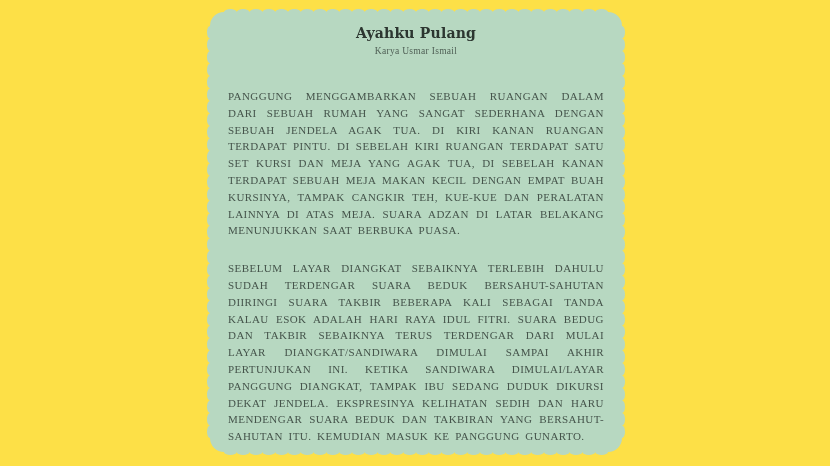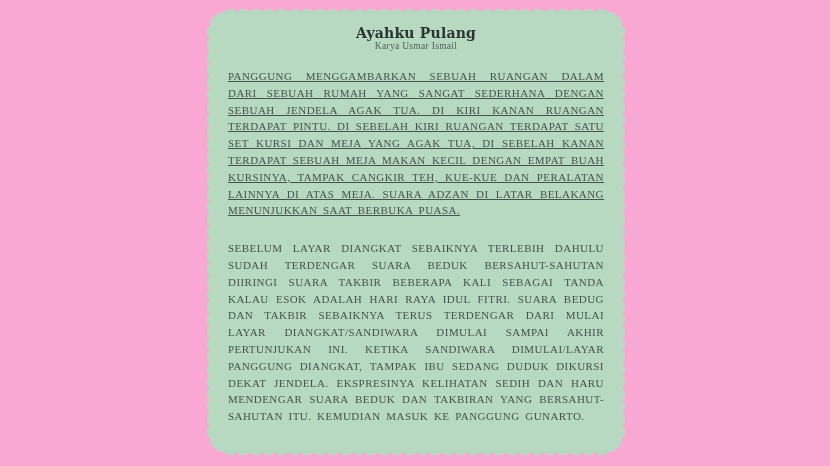--- a/index.html
+++ b/index.html
@@ -5,21 +5,21 @@
   html, body {
     margin: 0;
     padding: 0;
     background: #ffffff;
     font-family: "Liberation Serif", serif;
   }
   .stage {
     position: relative;
     width: 830px;
     height: 466px;
-    background: #f9a8d4;
+    background: #fde047;
     overflow: hidden;
   }
   .card {
     position: absolute;
     left: 210px;
     top: 12px;
     width: 412px;
     height: 440px;
   }
   .card-bg {
@@ -42,38 +42,39 @@
   .title {
     margin: 0;
     text-align: center;
     font-family: "DejaVu Serif", serif;
     font-weight: bold;
     font-size: 14px;
     letter-spacing: 0.2px;
     color: #2c3630;
   }
   .subtitle {
+    margin-top: 5px;
     text-align: center;
     font-family: "Liberation Serif", serif;
     font-size: 9.5px;
     letter-spacing: 0.3px;
     color: #50605 6;
     color: #506056;
   }
   .para {
     margin: 0;
     text-align: justify;
     font-family: "Liberation Serif", serif;
     font-size: 11px;
     line-height: 16.8px;
     letter-spacing: 0.45px;
     word-spacing: 2.5px;
     color: #45544b;
   }
-  .para-1 { margin-top: 17px; text-decoration: underline; }
+  .para-1 { margin-top: 32px; }
   .para-2 { margin-top: 21px; }
 </style>
 </head>
 <body>
 
 <div class="stage">
   <div class="card">
     <svg class="card-bg" viewBox="-5 -5 422 450" xmlns="http://www.w3.org/2000/svg" aria-hidden="true">
       <path id="scallop-path" d="M 14 0 a 6.4 3 0 0 1 12.8 0 a 6.4 3 0 0 1 12.8 0 a 6.4 3 0 0 1 12.8 0 a 6.4 3 0 0 1 12.8 0 a 6.4 3 0 0 1 12.8 0 a 6.4 3 0 0 1 12.8 0 a 6.4 3 0 0 1 12.8 0 a 6.4 3 0 0 1 12.8 0 a 6.4 3 0 0 1 12.8 0 a 6.4 3 0 0 1 12.8 0 a 6.4 3 0 0 1 12.8 0 a 6.4 3 0 0 1 12.8 0 a 6.4 3 0 0 1 12.8 0 a 6.4 3 0 0 1 12.8 0 a 6.4 3 0 0 1 12.8 0 a 6.4 3 0 0 1 12.8 0 a 6.4 3 0 0 1 12.8 0 a 6.4 3 0 0 1 12.8 0 a 6.4 3 0 0 1 12.8 0 a 6.4 3 0 0 1 12.8 0 a 6.4 3 0 0 1 12.8 0 a 6.4 3 0 0 1 12.8 0 a 6.4 3 0 0 1 12.8 0 a 6.4 3 0 0 1 12.8 0 a 6.4 3 0 0 1 12.8 0 a 6.4 3 0 0 1 12.8 0 a 6.4 3 0 0 1 12.8 0 a 6.4 3 0 0 1 12.8 0 a 6.4 3 0 0 1 12.8 0 a 6.4 3 0 0 1 12.8 0 a 14 14 0 0 1 14 14 a 3 6.242424242424242 0 0 1 0 12.484848484848484 a 3 6.242424242424242 0 0 1 0 12.484848484848484 a 3 6.242424242424242 0 0 1 0 12.484848484848484 a 3 6.242424242424242 0 0 1 0 12.484848484848484 a 3 6.242424242424242 0 0 1 0 12.484848484848484 a 3 6.242424242424242 0 0 1 0 12.484848484848484 a 3 6.242424242424242 0 0 1 0 12.484848484848484 a 3 6.242424242424242 0 0 1 0 12.484848484848484 a 3 6.242424242424242 0 0 1 0 12.484848484848484 a 3 6.242424242424242 0 0 1 0 12.484848484848484 a 3 6.242424242424242 0 0 1 0 12.484848484848484 a 3 6.242424242424242 0 0 1 0 12.484848484848484 a 3 6.242424242424242 0 0 1 0 12.484848484848484 a 3 6.242424242424242 0 0 1 0 12.484848484848484 a 3 6.242424242424242 0 0 1 0 12.484848484848484 a 3 6.242424242424242 0 0 1 0 12.484848484848484 a 3 6.242424242424242 0 0 1 0 12.484848484848484 a 3 6.242424242424242 0 0 1 0 12.484848484848484 a 3 6.242424242424242 0 0 1 0 12.484848484848484 a 3 6.242424242424242 0 0 1 0 12.484848484848484 a 3 6.242424242424242 0 0 1 0 12.484848484848484 a 3 6.242424242424242 0 0 1 0 12.484848484848484 a 3 6.242424242424242 0 0 1 0 12.484848484848484 a 3 6.242424242424242 0 0 1 0 12.484848484848484 a 3 6.242424242424242 0 0 1 0 12.484848484848484 a 3 6.242424242424242 0 0 1 0 12.484848484848484 a 3 6.242424242424242 0 0 1 0 12.484848484848484 a 3 6.242424242424242 0 0 1 0 12.484848484848484 a 3 6.242424242424242 0 0 1 0 12.484848484848484 a 3 6.242424242424242 0 0 1 0 12.484848484848484 a 3 6.242424242424242 0 0 1 0 12.484848484848484 a 3 6.242424242424242 0 0 1 0 12.484848484848484 a 3 6.242424242424242 0 0 1 0 12.484848484848484 a 14 14 0 0 1 -14 14 a 6.4 3 0 0 1 -12.8 0 a 6.4 3 0 0 1 -12.8 0 a 6.4 3 0 0 1 -12.8 0 a 6.4 3 0 0 1 -12.8 0 a 6.4 3 0 0 1 -12.8 0 a 6.4 3 0 0 1 -12.8 0 a 6.4 3 0 0 1 -12.8 0 a 6.4 3 0 0 1 -12.8 0 a 6.4 3 0 0 1 -12.8 0 a 6.4 3 0 0 1 -12.8 0 a 6.4 3 0 0 1 -12.8 0 a 6.4 3 0 0 1 -12.8 0 a 6.4 3 0 0 1 -12.8 0 a 6.4 3 0 0 1 -12.8 0 a 6.4 3 0 0 1 -12.8 0 a 6.4 3 0 0 1 -12.8 0 a 6.4 3 0 0 1 -12.8 0 a 6.4 3 0 0 1 -12.8 0 a 6.4 3 0 0 1 -12.8 0 a 6.4 3 0 0 1 -12.8 0 a 6.4 3 0 0 1 -12.8 0 a 6.4 3 0 0 1 -12.8 0 a 6.4 3 0 0 1 -12.8 0 a 6.4 3 0 0 1 -12.8 0 a 6.4 3 0 0 1 -12.8 0 a 6.4 3 0 0 1 -12.8 0 a 6.4 3 0 0 1 -12.8 0 a 6.4 3 0 0 1 -12.8 0 a 6.4 3 0 0 1 -12.8 0 a 6.4 3 0 0 1 -12.8 0 a 14 14 0 0 1 -14 -14 a 3 6.242424242424242 0 0 1 0 -12.484848484848484 a 3 6.242424242424242 0 0 1 0 -12.484848484848484 a 3 6.242424242424242 0 0 1 0 -12.484848484848484 a 3 6.242424242424242 0 0 1 0 -12.484848484848484 a 3 6.242424242424242 0 0 1 0 -12.484848484848484 a 3 6.242424242424242 0 0 1 0 -12.484848484848484 a 3 6.242424242424242 0 0 1 0 -12.484848484848484 a 3 6.242424242424242 0 0 1 0 -12.484848484848484 a 3 6.242424242424242 0 0 1 0 -12.484848484848484 a 3 6.242424242424242 0 0 1 0 -12.484848484848484 a 3 6.242424242424242 0 0 1 0 -12.484848484848484 a 3 6.242424242424242 0 0 1 0 -12.484848484848484 a 3 6.242424242424242 0 0 1 0 -12.484848484848484 a 3 6.242424242424242 0 0 1 0 -12.484848484848484 a 3 6.242424242424242 0 0 1 0 -12.484848484848484 a 3 6.242424242424242 0 0 1 0 -12.484848484848484 a 3 6.242424242424242 0 0 1 0 -12.484848484848484 a 3 6.242424242424242 0 0 1 0 -12.484848484848484 a 3 6.242424242424242 0 0 1 0 -12.484848484848484 a 3 6.242424242424242 0 0 1 0 -12.484848484848484 a 3 6.242424242424242 0 0 1 0 -12.484848484848484 a 3 6.242424242424242 0 0 1 0 -12.484848484848484 a 3 6.242424242424242 0 0 1 0 -12.484848484848484 a 3 6.242424242424242 0 0 1 0 -12.484848484848484 a 3 6.242424242424242 0 0 1 0 -12.484848484848484 a 3 6.242424242424242 0 0 1 0 -12.484848484848484 a 3 6.242424242424242 0 0 1 0 -12.484848484848484 a 3 6.242424242424242 0 0 1 0 -12.484848484848484 a 3 6.242424242424242 0 0 1 0 -12.484848484848484 a 3 6.242424242424242 0 0 1 0 -12.484848484848484 a 3 6.242424242424242 0 0 1 0 -12.484848484848484 a 3 6.242424242424242 0 0 1 0 -12.484848484848484 a 3 6.242424242424242 0 0 1 0 -12.484848484848484 a 14 14 0 0 1 14 -14 Z" fill="#b7d8c1"></path>
     </svg>

